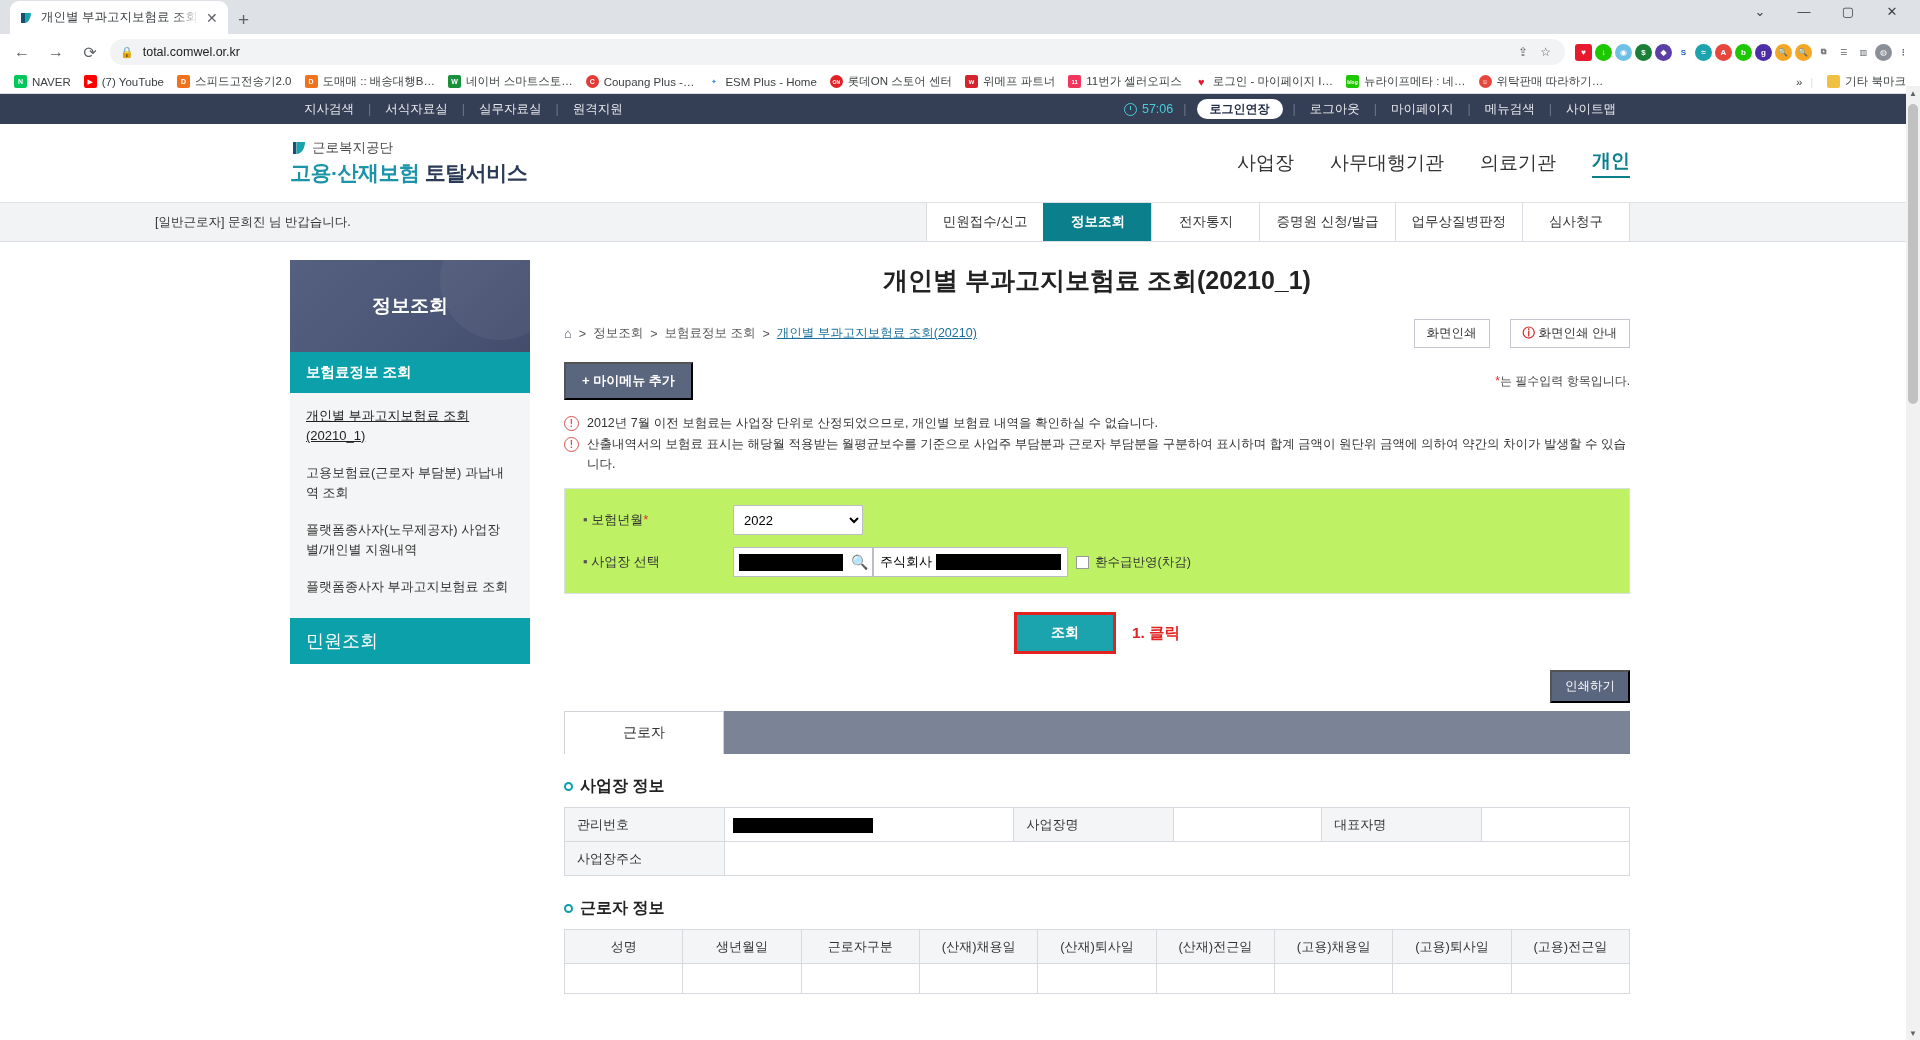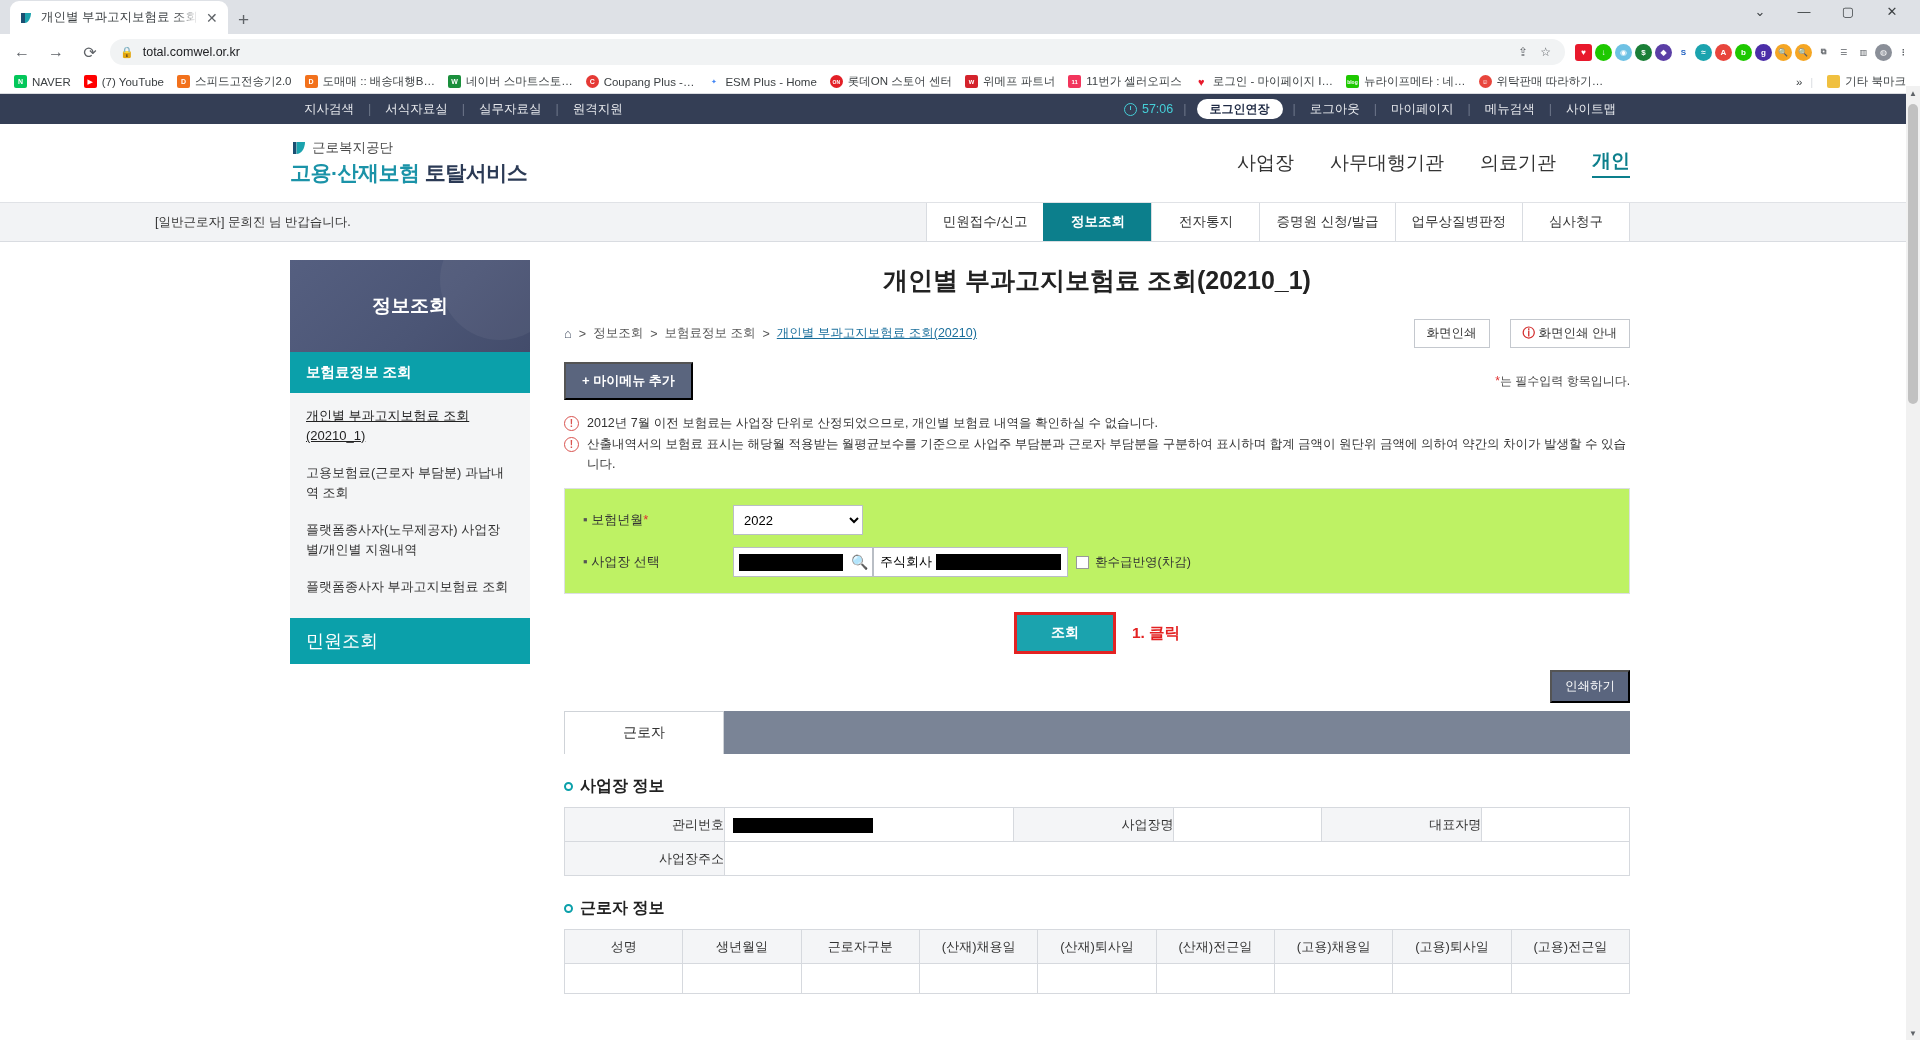--- a/index.html
+++ b/index.html
@@ -149,21 +149,21 @@
     width: 160px; text-align: center; font-size: 14px; padding: 12px 0; background: #fff;
     border: 1px solid #cfd3d8; border-bottom: none; color: #333;
   }
   .tabstrip2 .fill { flex: 1 1 auto; background: #7a8496; height: 43px; }
 
   .sec-title { display: flex; align-items: center; gap: 7px; font-size: 16px; font-weight: bold; color: #222; margin-top: 22px; }
   .sec-title .bullet { width: 9px; height: 9px; border: 2.5px solid #0ba0aa; border-radius: 50%; }
 
   table.grid { border-collapse: collapse; width: 100%; margin-top: 10px; table-layout: fixed; }
   table.grid th, table.grid td { border: 1px solid #d6d9de; height: 34px; font-size: 13px; font-weight: normal; }
-  table.grid th { background: #f4f5f7; color: #333; text-align: right; padding-left: 12px; }
+  table.grid th { background: #f4f5f7; color: #333; text-align: left; padding-left: 12px; }
   table.grid td { background: #fff; padding: 0 8px; }
   table.grid td .blackbar { display: inline-block; width: 140px; height: 15px; background: #000; vertical-align: middle; }
 
   table.grid2 { border-collapse: collapse; width: 100%; margin-top: 10px; table-layout: fixed; }
   table.grid2 th { border: 1px solid #d6d9de; background: #f4f5f7; font-size: 13px; font-weight: normal; height: 34px; text-align: center; color:#333; }
   table.grid2 td { border: 1px solid #d6d9de; height: 30px; background: #fff; }
 
   .scrollbar-v { position: absolute; right: 0; top: 86px; width: 14px; height: 954px; background: #f1f1f1; }
   .scrollbar-v .thumb { position: absolute; top: 2px; left: 2px; width: 10px; height: 300px; background: #c1c1c1; border-radius: 5px; }
   .scrollbar-v .arrow { position: absolute; left: 0; width: 14px; height: 14px; font-size: 8px; color: #5f6368; display:flex; align-items:center; justify-content:center;}

